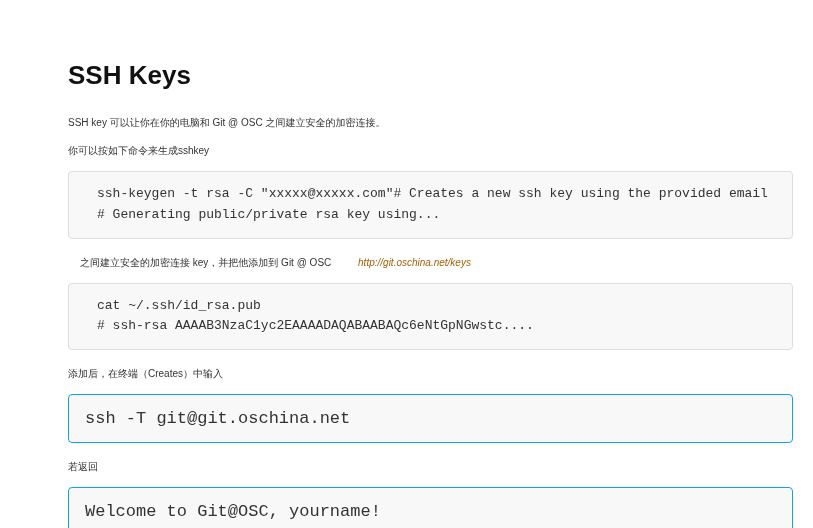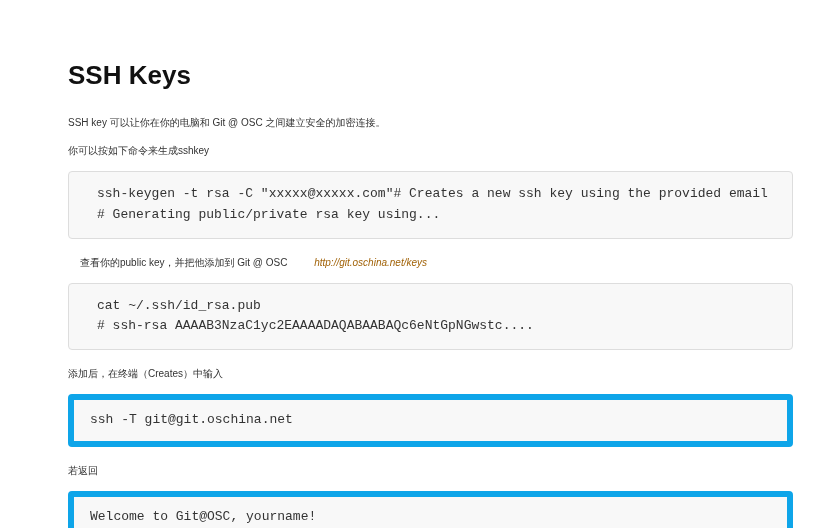--- a/index.html
+++ b/index.html
@@ -46,44 +46,44 @@
     }
 
     .link {
       color: #a16207;
       text-decoration: none;
       font-style: italic;
     }
 
     .inline-code {
       background: #f8f8f8;
-      border: 6px solid #0ea5e9;
+      border: 1px solid #0ea5e9;
       border-radius: 4px;
       padding: 10px 16px;
       font-family: "Courier New", Courier, monospace;
-      font-size: 13px;
+      font-size: 17px;
       color: #333;
       margin-bottom: 16px;
       line-height: 1.6;
     }
   </style>
 </head>
 <body>
 
 <h1>SSH Keys</h1>
 
 <p class="description">SSH key 可以让你在你的电脑和 Git @ OSC 之间建立安全的加密连接。</p>
 
 <p class="description">你可以按如下命令来生成sshkey</p>
 
 <div class="code-block"><span>ssh-keygen -t rsa -C "xxxxx@xxxxx.com"# Creates a new ssh key using the provided email</span>
 <span># Generating public/private rsa key using...</span></div>
 
 <p class="description">
-  <span>查看你的public key，并把他添加到 Git @ OSC </span><a class="link" href="#">http://git.oschina.net/keys</a>
+  <span>之间建立安全的加密连接 key，并把他添加到 Git @ OSC </span><a class="link" href="#">http://git.oschina.net/keys</a>
 </p>
 
 <div class="code-block"><span>cat ~/.ssh/id_rsa.pub</span>
 <span># ssh-rsa AAAAB3NzaC1yc2EAAAADAQABAABAQc6eNtGpNGwstc....</span></div>
 
 <p class="description">添加后，在终端（Creates）中输入</p>
 
 <div class="inline-code">ssh -T git@git.oschina.net</div>
 
 <p class="description">若返回</p>

